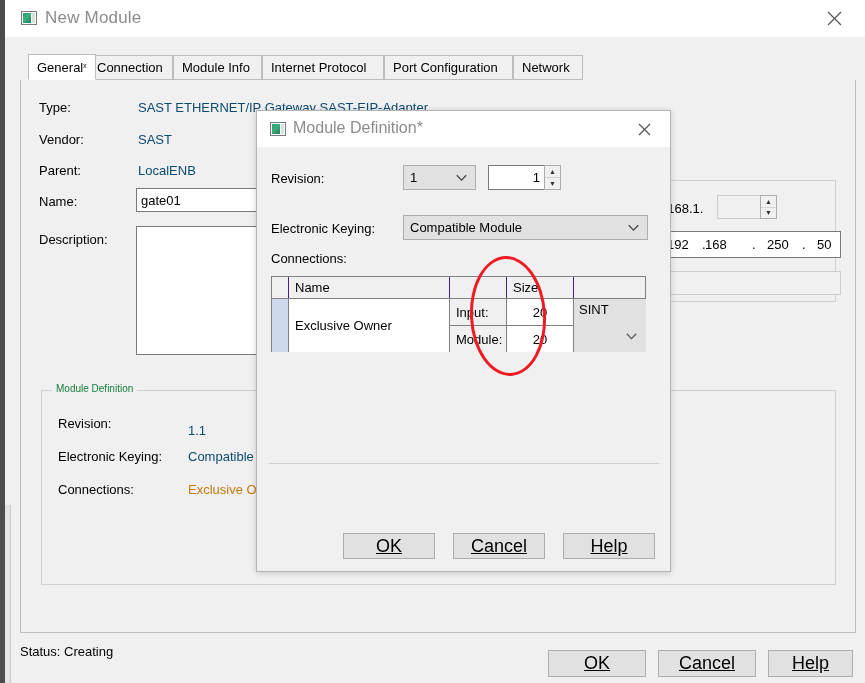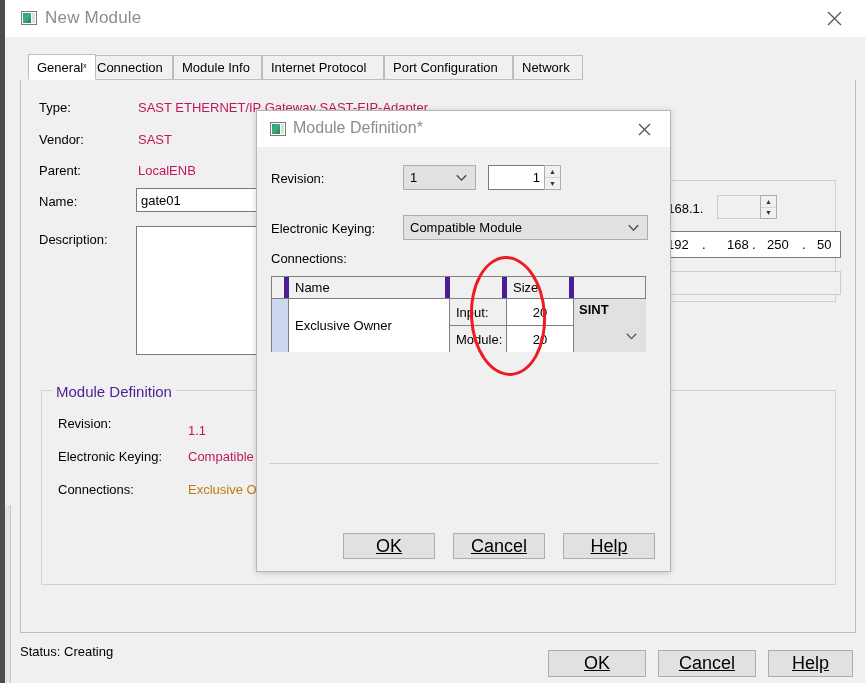--- a/index.html
+++ b/index.html
@@ -141,21 +141,21 @@
 
   .lbl {
     position: absolute;
     font-size: 13px;
     color: #000;
     white-space: nowrap;
   }
   .val {
     position: absolute;
     font-size: 13px;
-    color: #be185d;
+    color: #0c4a6e;
     white-space: nowrap;
   }
 
   .textbox {
     position: absolute;
     box-sizing: border-box;
     background: #ffffff;
     border: 1px solid #7a7a7a;
     font-size: 13px;
     color: #000;
@@ -172,22 +172,22 @@
   .groupbox {
     position: absolute;
     box-sizing: border-box;
     border: 1px solid #d0d0d0;
   }
   .groupbox > .gb-title {
     position: absolute;
     top: -8px; left: 10px;
     background: #f0f0f0;
     padding: 0 4px;
-    font-size: 15px;
-    color: #4c1d95;
+    font-size: 10px;
+    color: #15803d;
   }
 
   
   .btn {
     position: absolute;
     box-sizing: border-box;
     background: #e1e1e1;
     border: 1px solid #adadad;
     font-size: 18px;
     color: #000;
@@ -303,21 +303,21 @@
     height: 22px;
     width: 100%;
     background: #f0f0f0;
     border-bottom: 1px solid #808080;
     box-sizing: border-box;
   }
   .ct-hcell {
     position: absolute;
     top: 0; height: 21px;
     box-sizing: border-box;
-    border-right: 5px solid #4c1d95;
+    border-right: 1px solid #4c1d95;
     display: flex; align-items: center;
     padding-left: 6px;
     font-size: 13px;
   }
   .ct-rowsel {
     position: absolute;
     left: 0; top: 22px;
     width: 17px; height: 53px;
     background: #cdd8ef;
     border-right: 1px solid #808080;
@@ -459,21 +459,21 @@
           <div class="spin-field ro"></div>
           <div class="spin-btns">
             <div class="spin-up">▲</div>
             <div class="spin-dn">▼</div>
           </div>
         </div>
 
         <div class="textbox" style="left:12px;top:50px;width:452px;height:27px;justify-content:flex-start;">
           <span style="position:absolute;left:277px;">192</span>
           <span style="position:absolute;left:312px;">.</span>
-          <span style="position:absolute;left:337px;">168</span>
+          <span style="position:absolute;left:315px;">168</span>
           <span style="position:absolute;left:362px;">.</span>
           <span style="position:absolute;left:377px;">250</span>
           <span style="position:absolute;left:412px;">.</span>
           <span style="position:absolute;left:427px;">50</span>
         </div>
 
         <div class="textbox ro" style="left:12px;top:90px;width:452px;height:24px;">
           <span></span>
         </div>
       </div>
@@ -559,21 +559,21 @@
 
       <div class="ct-rowsel"></div>
       <div class="ct-name">Exclusive Owner</div>
 
       <div class="ct-io-label" style="left:178px;top:22px;width:57px;height:27px;border-bottom:1px solid #808080;">Input:</div>
       <div class="ct-io-val" style="left:235px;top:22px;width:67px;height:27px;border-bottom:1px solid #808080;">20</div>
 
       <div class="ct-io-label" style="left:178px;top:49px;width:57px;height:26px;">Module:</div>
       <div class="ct-io-val" style="left:235px;top:49px;width:67px;height:26px;">20</div>
 
-      <div class="type-combo" style="left:302px;top:22px;width:72px;height:53px;border:none;background:#e1e1e1;font-weight:bold;">
+      <div class="type-combo" style="left:302px;top:22px;width:72px;height:53px;border:none;background:#e1e1e1;">
         <span class="tval">SINT</span>
         <span class="chev2">
           <svg width="11" height="7" viewBox="0 0 11 7" aria-hidden="true">
               <polyline points="0.8,0.8 5.5,5.6 10.2,0.8" fill="none" stroke="#555" stroke-width="1.3"></polyline>
             </svg>
         </span>
       </div>
     </div>
 
     <div class="hr" style="left:12px;top:352px;width:390px;"></div>

